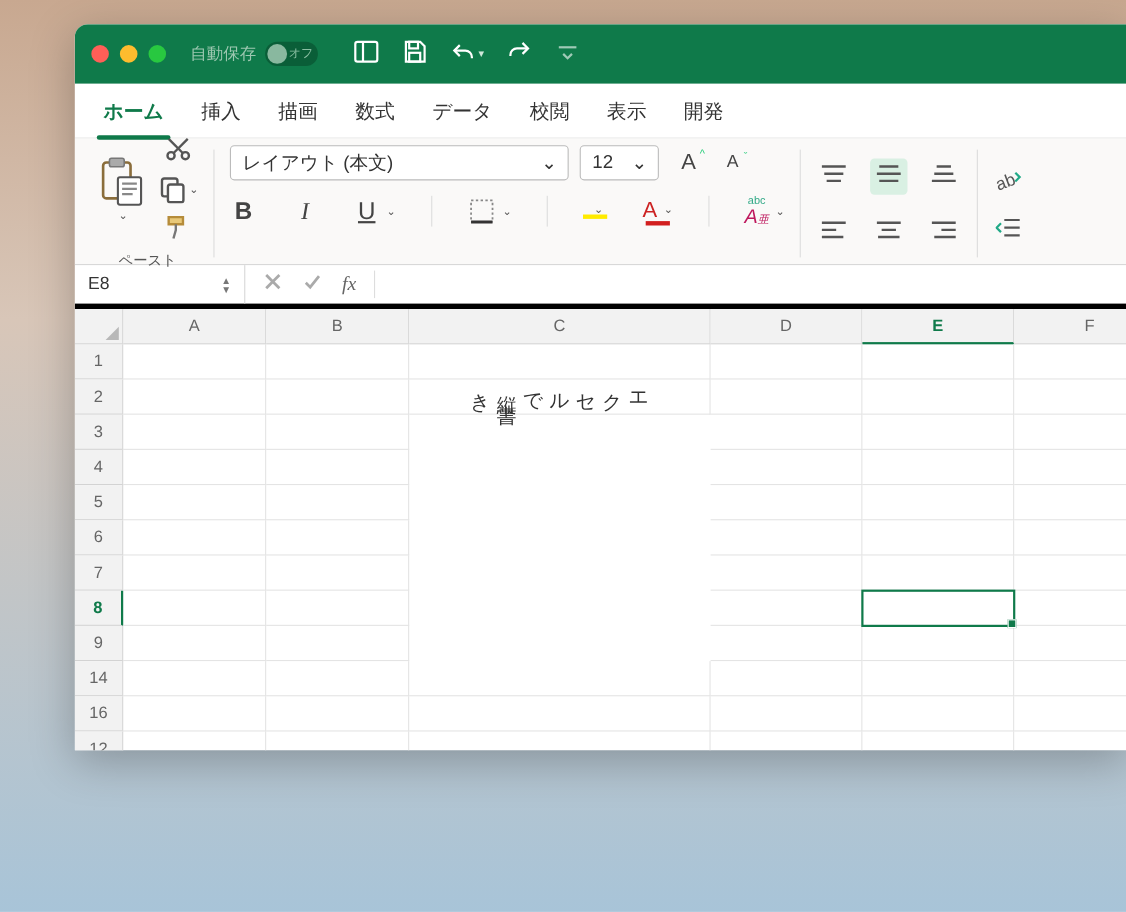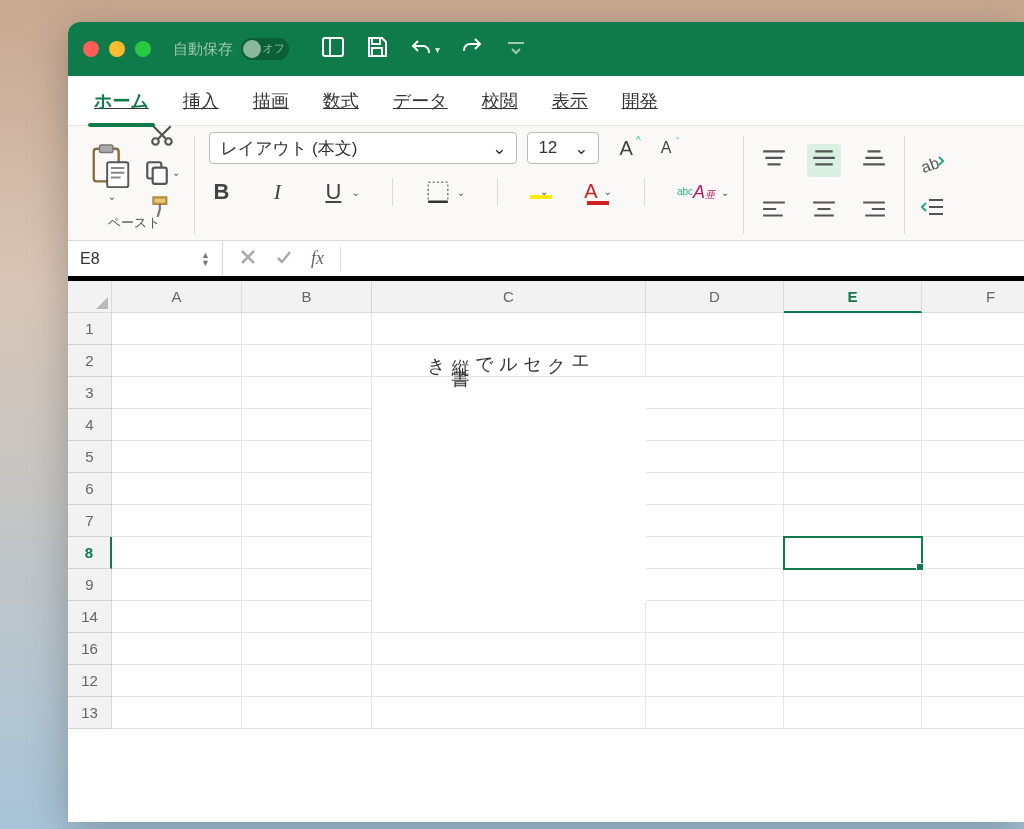--- a/index.html
+++ b/index.html
@@ -11,21 +11,21 @@
   }
   .window {
     position: absolute;
     left: 68px;
     top: 22px;
     right: 0;
     background: #fff;
     border-radius: 12px 0 0 0;
     box-shadow: 0 10px 40px rgba(0,0,0,.25);
     overflow: hidden;
-    height: 800px;
+    height: 660px;
   }
   
   .titlebar {
     height: 54px;
     background: #0f7a4a;
     display: flex;
     align-items: center;
     padding: 0 15px;
     gap: 10px;
   }
@@ -53,21 +53,20 @@
   
   .tabs {
     display: flex;
     gap: 30px;
     padding: 10px 24px;
     height: 50px;
     align-items: center;
     font-size: 18px;
     color: #333;
     border-bottom: 1px solid #e6e6e6;
-    text-decoration: underline;
   }
   .tab { cursor: pointer; padding: 0 2px; }
   .tab.active {
     color: #0f7a4a;
     font-weight: 600;
     position: relative;
   }
   .tab.active::after {
     content: "";
     position: absolute;
@@ -88,21 +87,21 @@
     color: #444;
   }
   .group {
     display: flex;
     flex-direction: column;
     align-items: center;
     padding: 0 10px;
     position: relative;
   }
   .group-sep { width: 1px; background: #dcdcdc; margin: 4px 4px; }
-  .group-label { font-size: 13px; color: #555; margin-top: 2px; }
+  .group-label { font-size: 13px; color: #555; margin-top: 16px; }
   .paste-btn {
     display: flex; flex-direction: column; align-items: center; gap: 2px;
   }
   .paste-btn svg { width: 46px; height: 46px; }
   .drop-caret { font-size: 10px; color: #555; margin-left: 2px; }
 
   .vstack { display: flex; flex-direction: column; gap: 8px; align-items: center; }
   .icon-sm svg { width: 26px; height: 26px; }
 
   .row { display: flex; align-items: center; gap: 10px; }
@@ -332,21 +331,21 @@
         </span>
         <span style="display:flex;flex-direction:column;align-items:center;">
           <span style="display:flex;align-items:center;gap:4px;">
             <span style="font-size:20px;color:#c22;">A</span>
             <span class="drop-caret">⌄</span>
           </span>
           <div class="color-underline"></div>
         </span>
         <span style="width:1px;height:28px;background:#ddd;"></span>
         <span class="phonetic" style="display:flex;align-items:center;gap:4px;">
-          <span style="display:flex;flex-direction:row;align-items:center;line-height:1;">
+          <span style="display:flex;flex-direction:column;align-items:center;line-height:1;">
             <span style="font-size:10px;color:#3a8;">abc</span>
             <span style="font-size:18px;color:#be185d;font-style:italic;">A<span style="font-size:10px;">亜</span></span>
           </span>
           <span class="drop-caret">⌄</span>
         </span>
       </div>
     </div>
 
     <div class="group-sep"></div>
 

